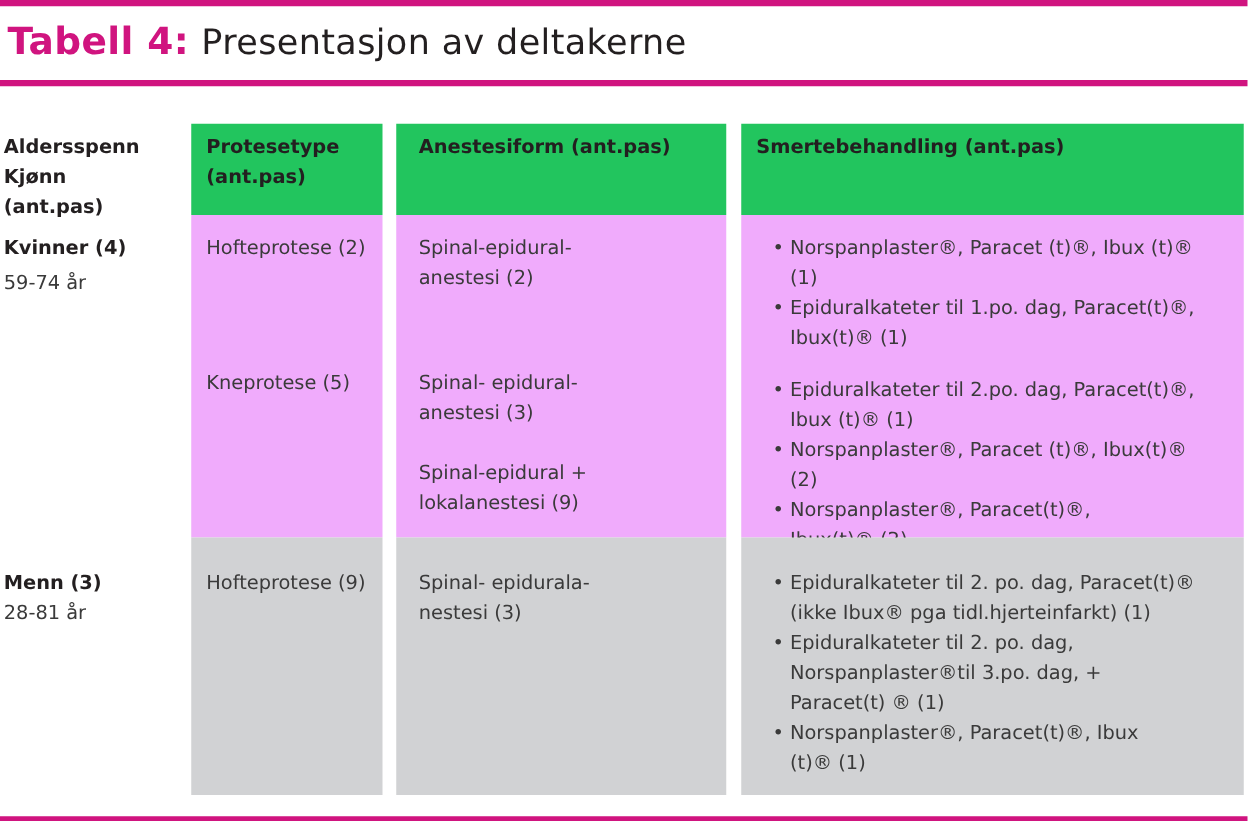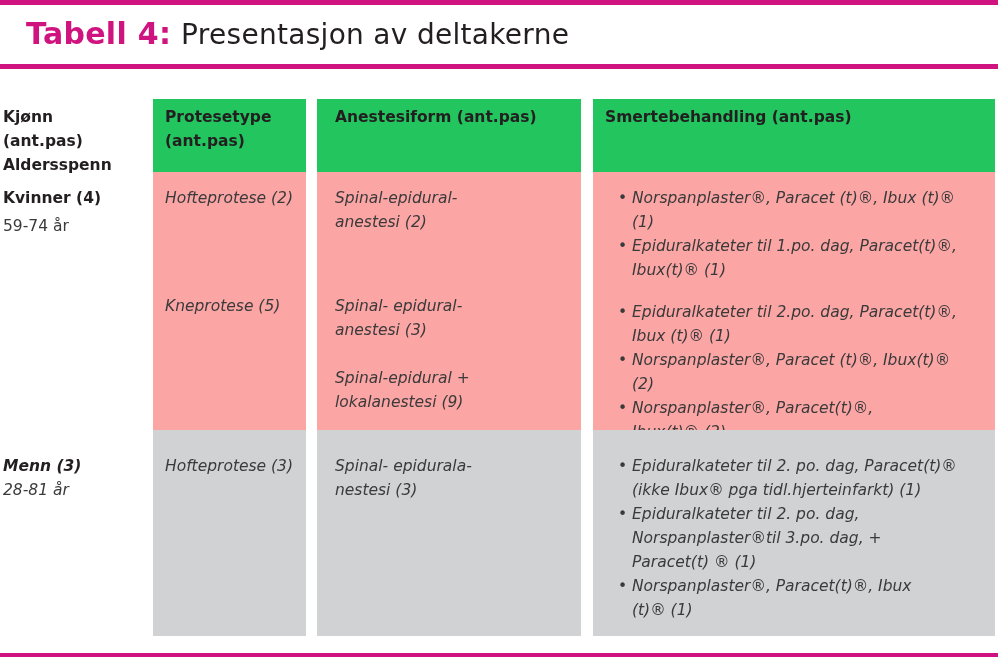--- a/index.html
+++ b/index.html
@@ -2,27 +2,27 @@
 <html><head>
 <meta charset="utf-8">
 <style>
   html, body { margin: 0; padding: 0; background: #ffffff; }
   body { width: 998px; height: 657px; position: relative; overflow: hidden;
          font-family: "DejaVu Sans", sans-serif; color: #231f20; }
   .rule { position: absolute; left: 0; width: 998px; background: #d0147f; }
   .rule.top { top: 0; height: 5px; }
   .rule.mid { top: 64px; height: 5px; }
   .rule.bot { top: 653px; height: 4px; }
-  .title { position: absolute; left: 26px; top: 14px; font-size: 30px; line-height: 40px;
+  .title { position: absolute; left: 6px; top: 14px; font-size: 30px; line-height: 40px;
            letter-spacing: 0.3px; white-space: nowrap; }
   .title .label { color: #d0147f; font-weight: bold; }
   .title .text { color: #231f20; font-weight: normal; font-family: "DejaVu Sans", sans-serif; font-size: 28px; }
   .cell { position: absolute; box-sizing: border-box; padding: 6px 12px; font-size: 15.5px; line-height: 24px; }
   .hdr { background: #22c55e; font-weight: bold; }
-  .light { background: #fca5a5; font-style: italic; }
+  .light { background: #f0abfc; }
   .dark { background: #d1d2d4; }
   .c1 { left: 0; width: 150px; padding-left: 3px; }
   .c2 { left: 153px; width: 153px; }
   .c3 { left: 317px; width: 264px; padding-left: 18px; }
   .c4 { left: 593px; width: 402px; }
 
   .h-row { top: 99px; height: 73px; }
   .r1 { top: 172px; height: 108px; }
   .r2 { top: 280px; height: 150px; }
   .r3 { top: 430px; height: 206px; }
@@ -32,37 +32,37 @@
   .plain { font-weight: normal; color: #3a3a3a; }
 
   ul.bullets { list-style: none; margin: 13px; padding: 0; }
   ul.bullets li { position: relative; padding-left: 14px; }
   ul.bullets li::before { content: "\2022"; position: absolute; left: 0; top: 0; }
   .r1.c4 ul { margin-top: 8px; }
   .r2.c4 ul { margin-top: 14px; }
   .r3.c4 ul { margin-top: 18px; }
   .r1 .plain, .r2 .plain, .r3 .plain { margin-top: 8px; display: block; }
   .r1 .group-name, .r3 .group-name { margin-top: 8px; }
-  .r3 .plain, .r3 .group-name { margin-top: 18px; font-style: italic; }
+  .r3 .plain, .r3 .group-name { margin-top: 18px; }
 </style>
 </head>
 <body>
 
 <div class="rule top"></div>
 <div class="title">
   <span class="label">Tabell 4:</span>
   <span class="text">Presentasjon av deltakerne</span>
 </div>
 <div class="rule mid"></div>
 
 <div>
 
   <div class="cell c1 h-row" style="font-weight:bold;">
+    <span style="display:block">Aldersspenn</span>
     <span style="display:block">Kjønn (ant.pas)</span>
-    <span style="display:block">Aldersspenn</span>
   </div>
   <div class="cell c2 h-row hdr">Protesetype (ant.pas)</div>
   <div class="cell c3 h-row hdr">Anestesiform (ant.pas)</div>
   <div class="cell c4 h-row hdr">Smertebehandling (ant.pas)</div>
 
   <div class="cell c1 r1">
     <span class="group-name">Kvinner (4)</span>
     <span class="group-age plain" style="margin-top:4px">59-74 år</span>
   </div>
   <div class="cell c2 r1 light">
@@ -92,21 +92,21 @@
       <li>Norspanplaster®, Paracet (t)®, Ibux(t)® (2)</li>
       <li style="width:280px">Norspanplaster®, Paracet(t)®, Ibux(t)® (2)</li>
     </ul>
   </div>
 
   <div class="cell c1 r3">
     <span class="group-name">Menn (3)</span>
     <span class="group-age plain" style="margin-top:0">28-81 år</span>
   </div>
   <div class="cell c2 r3 dark">
-    <span class="plain">Hofteprotese (3)</span>
+    <span class="plain">Hofteprotese (9)</span>
   </div>
   <div class="cell c3 r3 dark">
     <span class="plain" style="width:160px">Spinal- epidurala-nestesi (3)</span>
   </div>
   <div class="cell c4 r3 dark">
     <ul class="bullets plain">
       <li style="width:350px">Epiduralkateter til 2. po. dag, Paracet(t)® (ikke Ibux® pga tidl.hjerteinfarkt) (1)</li>
       <li style="width:280px">Epiduralkateter til 2. po. dag, Norspanplaster®til 3.po. dag, + Paracet(t) ® (1)</li>
       <li style="width:280px">Norspanplaster®, Paracet(t)®, Ibux (t)® (1)</li>
     </ul>

